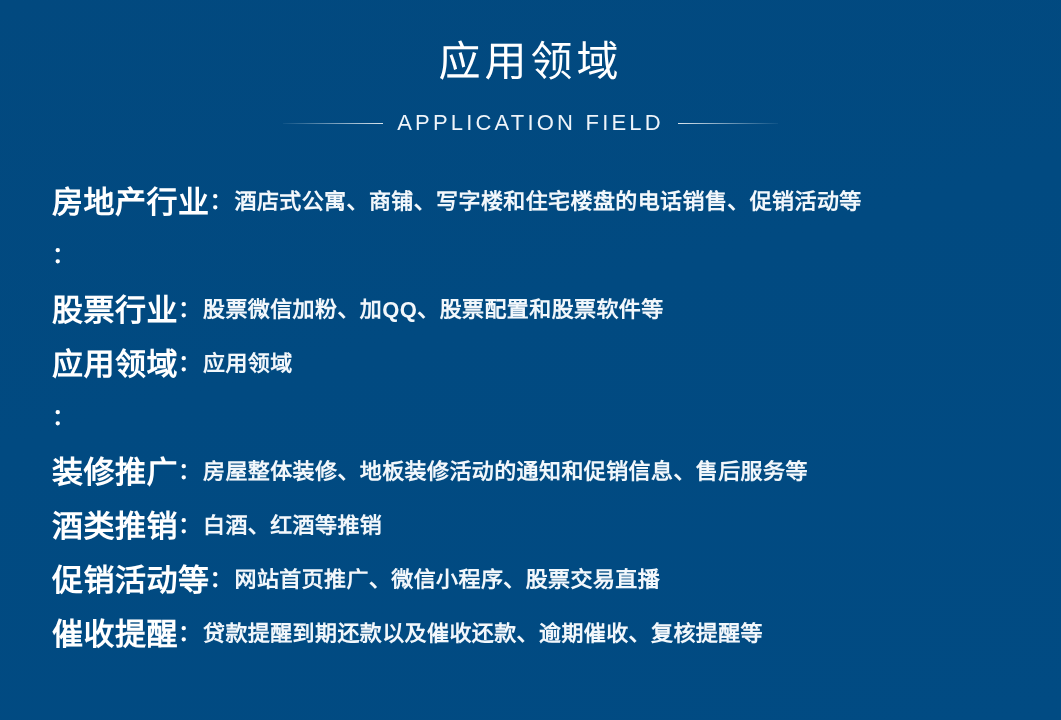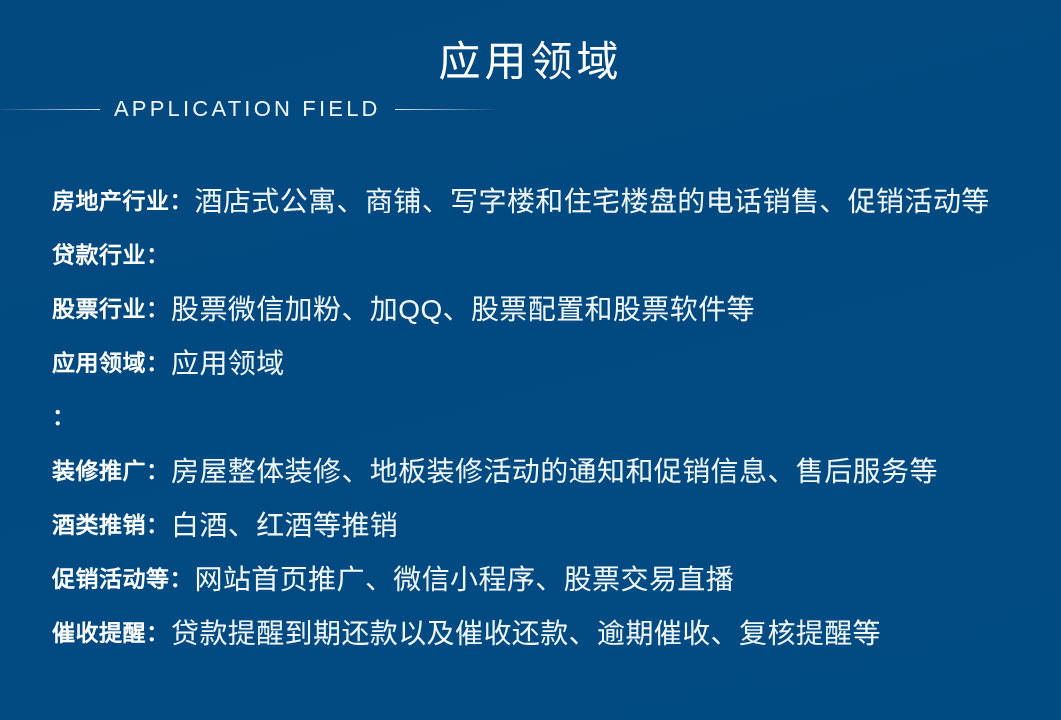--- a/index.html
+++ b/index.html
@@ -39,23 +39,24 @@
     font-size: 42px;
     line-height: 1.15;
     font-weight: 300;
     color: #ffffff;
     letter-spacing: 4px;
     margin: 0;
     padding: 0;
   }
 
   .header-sub {
-    margin-top: 10px;
+    margin-top: 24px;
     display: flex;
     align-items: center;
+    justify-content: center;
     gap: 14px;
   }
 
   .rule {
     display: block;
     height: 1px;
     width: 100px;
   }
   .rule-left {
     background: linear-gradient(to right, rgba(255,255,255,0.05), rgba(255,255,255,0.85));
@@ -84,36 +85,36 @@
   }
 
   .field-row {
     height: 54px;
     display: flex;
     align-items: center;
     white-space: nowrap;
   }
 
   .field-label {
-    font-size: 23px;
+    font-size: 31px;
     font-weight: bold;
     color: #ffffff;
     letter-spacing: 0.5px;
   }
 
   .field-colon {
     font-size: 23px;
     font-weight: bold;
     color: #ffffff;
     margin-right: 2px;
   }
 
   .field-desc {
-    font-size: 28px;
-    font-weight: 400;
+    font-size: 22px;
+    font-weight: 700;
     color: #f2f7fb;
     letter-spacing: 0.4px;
   }
 </style>
 </head>
 <body>
 
 <div class="slide">
 
   <div class="header">
@@ -128,21 +129,20 @@
 
   <ul class="field-list">
 
     <li class="field-row">
       <span class="field-label">房地产行业</span>
       <span class="field-colon">：</span>
       <span class="field-desc">酒店式公寓、商铺、写字楼和住宅楼盘的电话销售、促销活动等</span>
     </li>
 
     <li class="field-row">
-      <span class="field-label">贷款行业</span>
       <span class="field-colon">：</span>
     </li>
 
     <li class="field-row">
       <span class="field-label">股票行业</span>
       <span class="field-colon">：</span>
       <span class="field-desc">股票微信加粉、加QQ、股票配置和股票软件等</span>
     </li>
 
     <li class="field-row">

